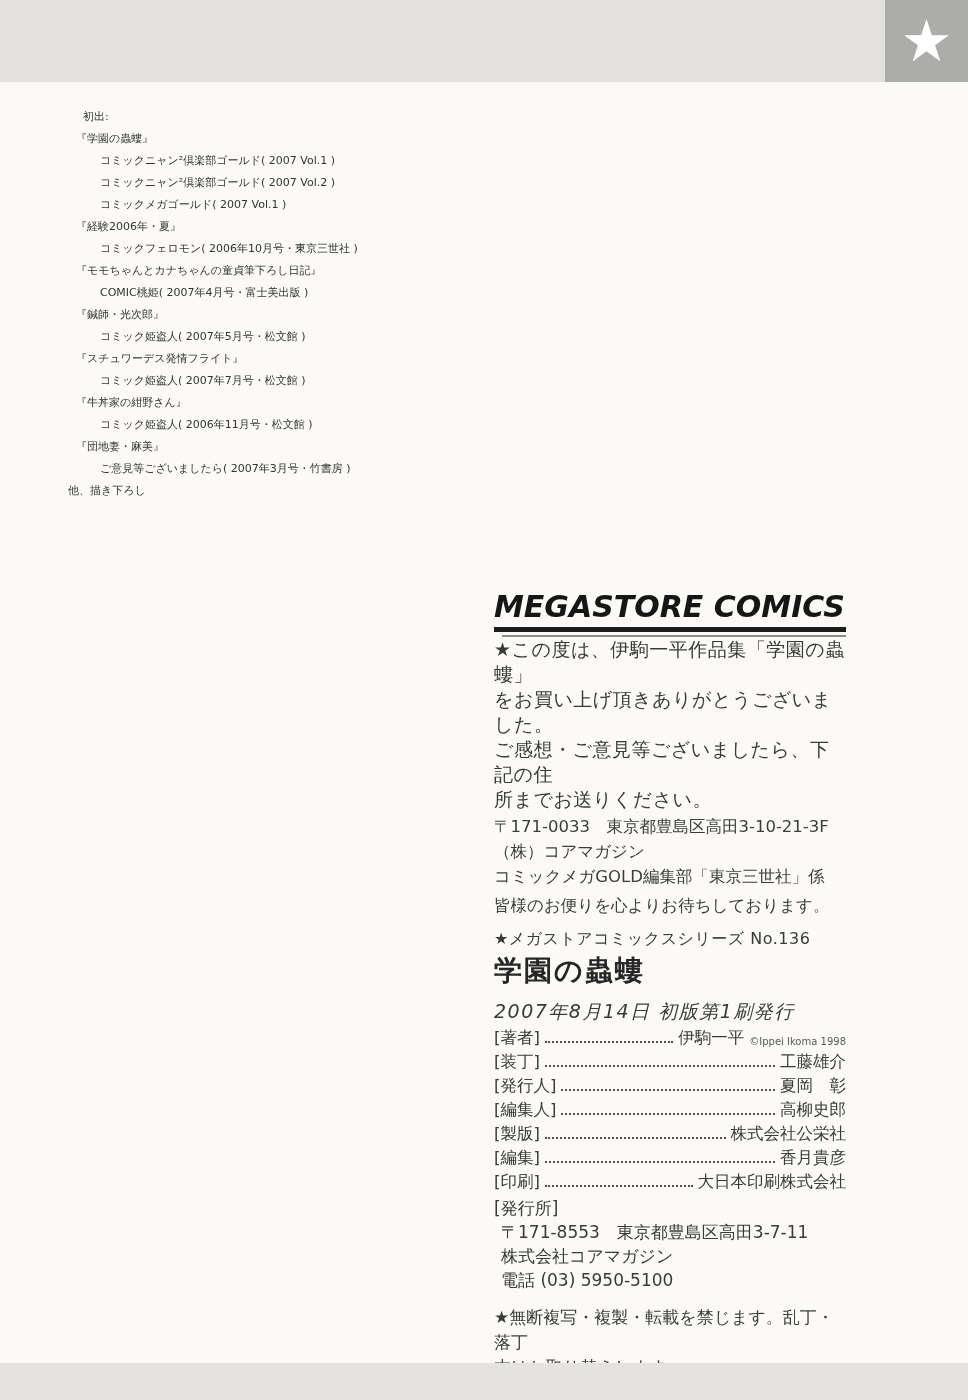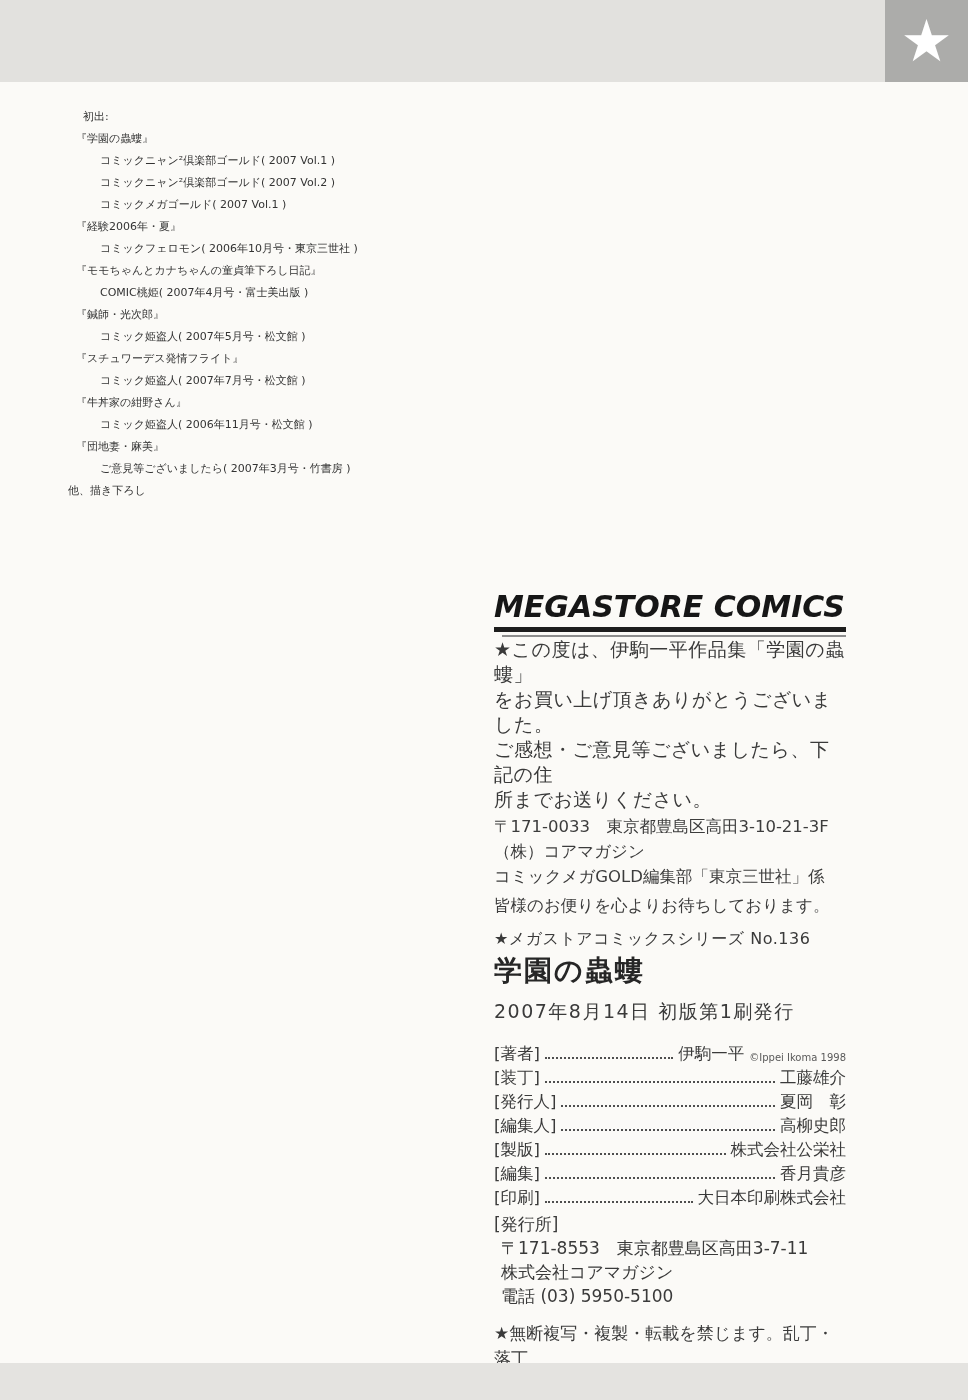--- a/index.html
+++ b/index.html
@@ -35,23 +35,23 @@
   }
   .rule-thick-top { height:5px; background:#1d1d1d; margin-top:4px; }
   .rule-thin-top  { height:2px; background:#8d8d8d; margin-top:3px; margin-left:8px; }
 
   .thanks  { font-size:19px; line-height:25px; letter-spacing:0.5px; color:#3a3a3a; }
   .contact { margin-top:2px;  font-size:16.5px; line-height:25px; color:#3c3c3c; }
   .contact .c-last { margin-top:4px; }
 
   .series     { margin-top:11px; font-size:16px; letter-spacing:0.5px; color:#3a3a3a; }
   .book-title { margin:2px 0 0 0; font-size:28px; font-weight:bold; letter-spacing:2px; color:#262626; }
-  .edition    { margin-top:9px; font-size:19px; letter-spacing:1.5px; color:#3a3a3a; }
+  .edition    { margin-top:9px; font-size:19px; letter-spacing:1.5px; color:#3a3a3a;font-style:italic; }
 
-  .credits { margin-top:16px; font-size:16.5px; color:#3a3a3a; }
+  .credits { margin-top:0; font-size:16.5px; color:#3a3a3a; }
   .credit-row { display:flex; align-items:flex-end; height:24px; }
   .credit-leader { flex:1 1 auto; border-bottom:2px dotted #4e4e4e; margin:0 5px 6px 5px; min-width:20px; }
   .credit-note { font-size:10px; color:#595959; margin-left:5px; padding-bottom:2px; white-space:nowrap; }
 
   .publisher { margin-top:3px; font-size:17px; line-height:24px; color:#3a3a3a; }
   .pub-line { padding-left:7px; }
 
   .warning { margin-top:13px; font-size:17px; line-height:25px; color:#3a3a3a; }
 </style>
 </head>

